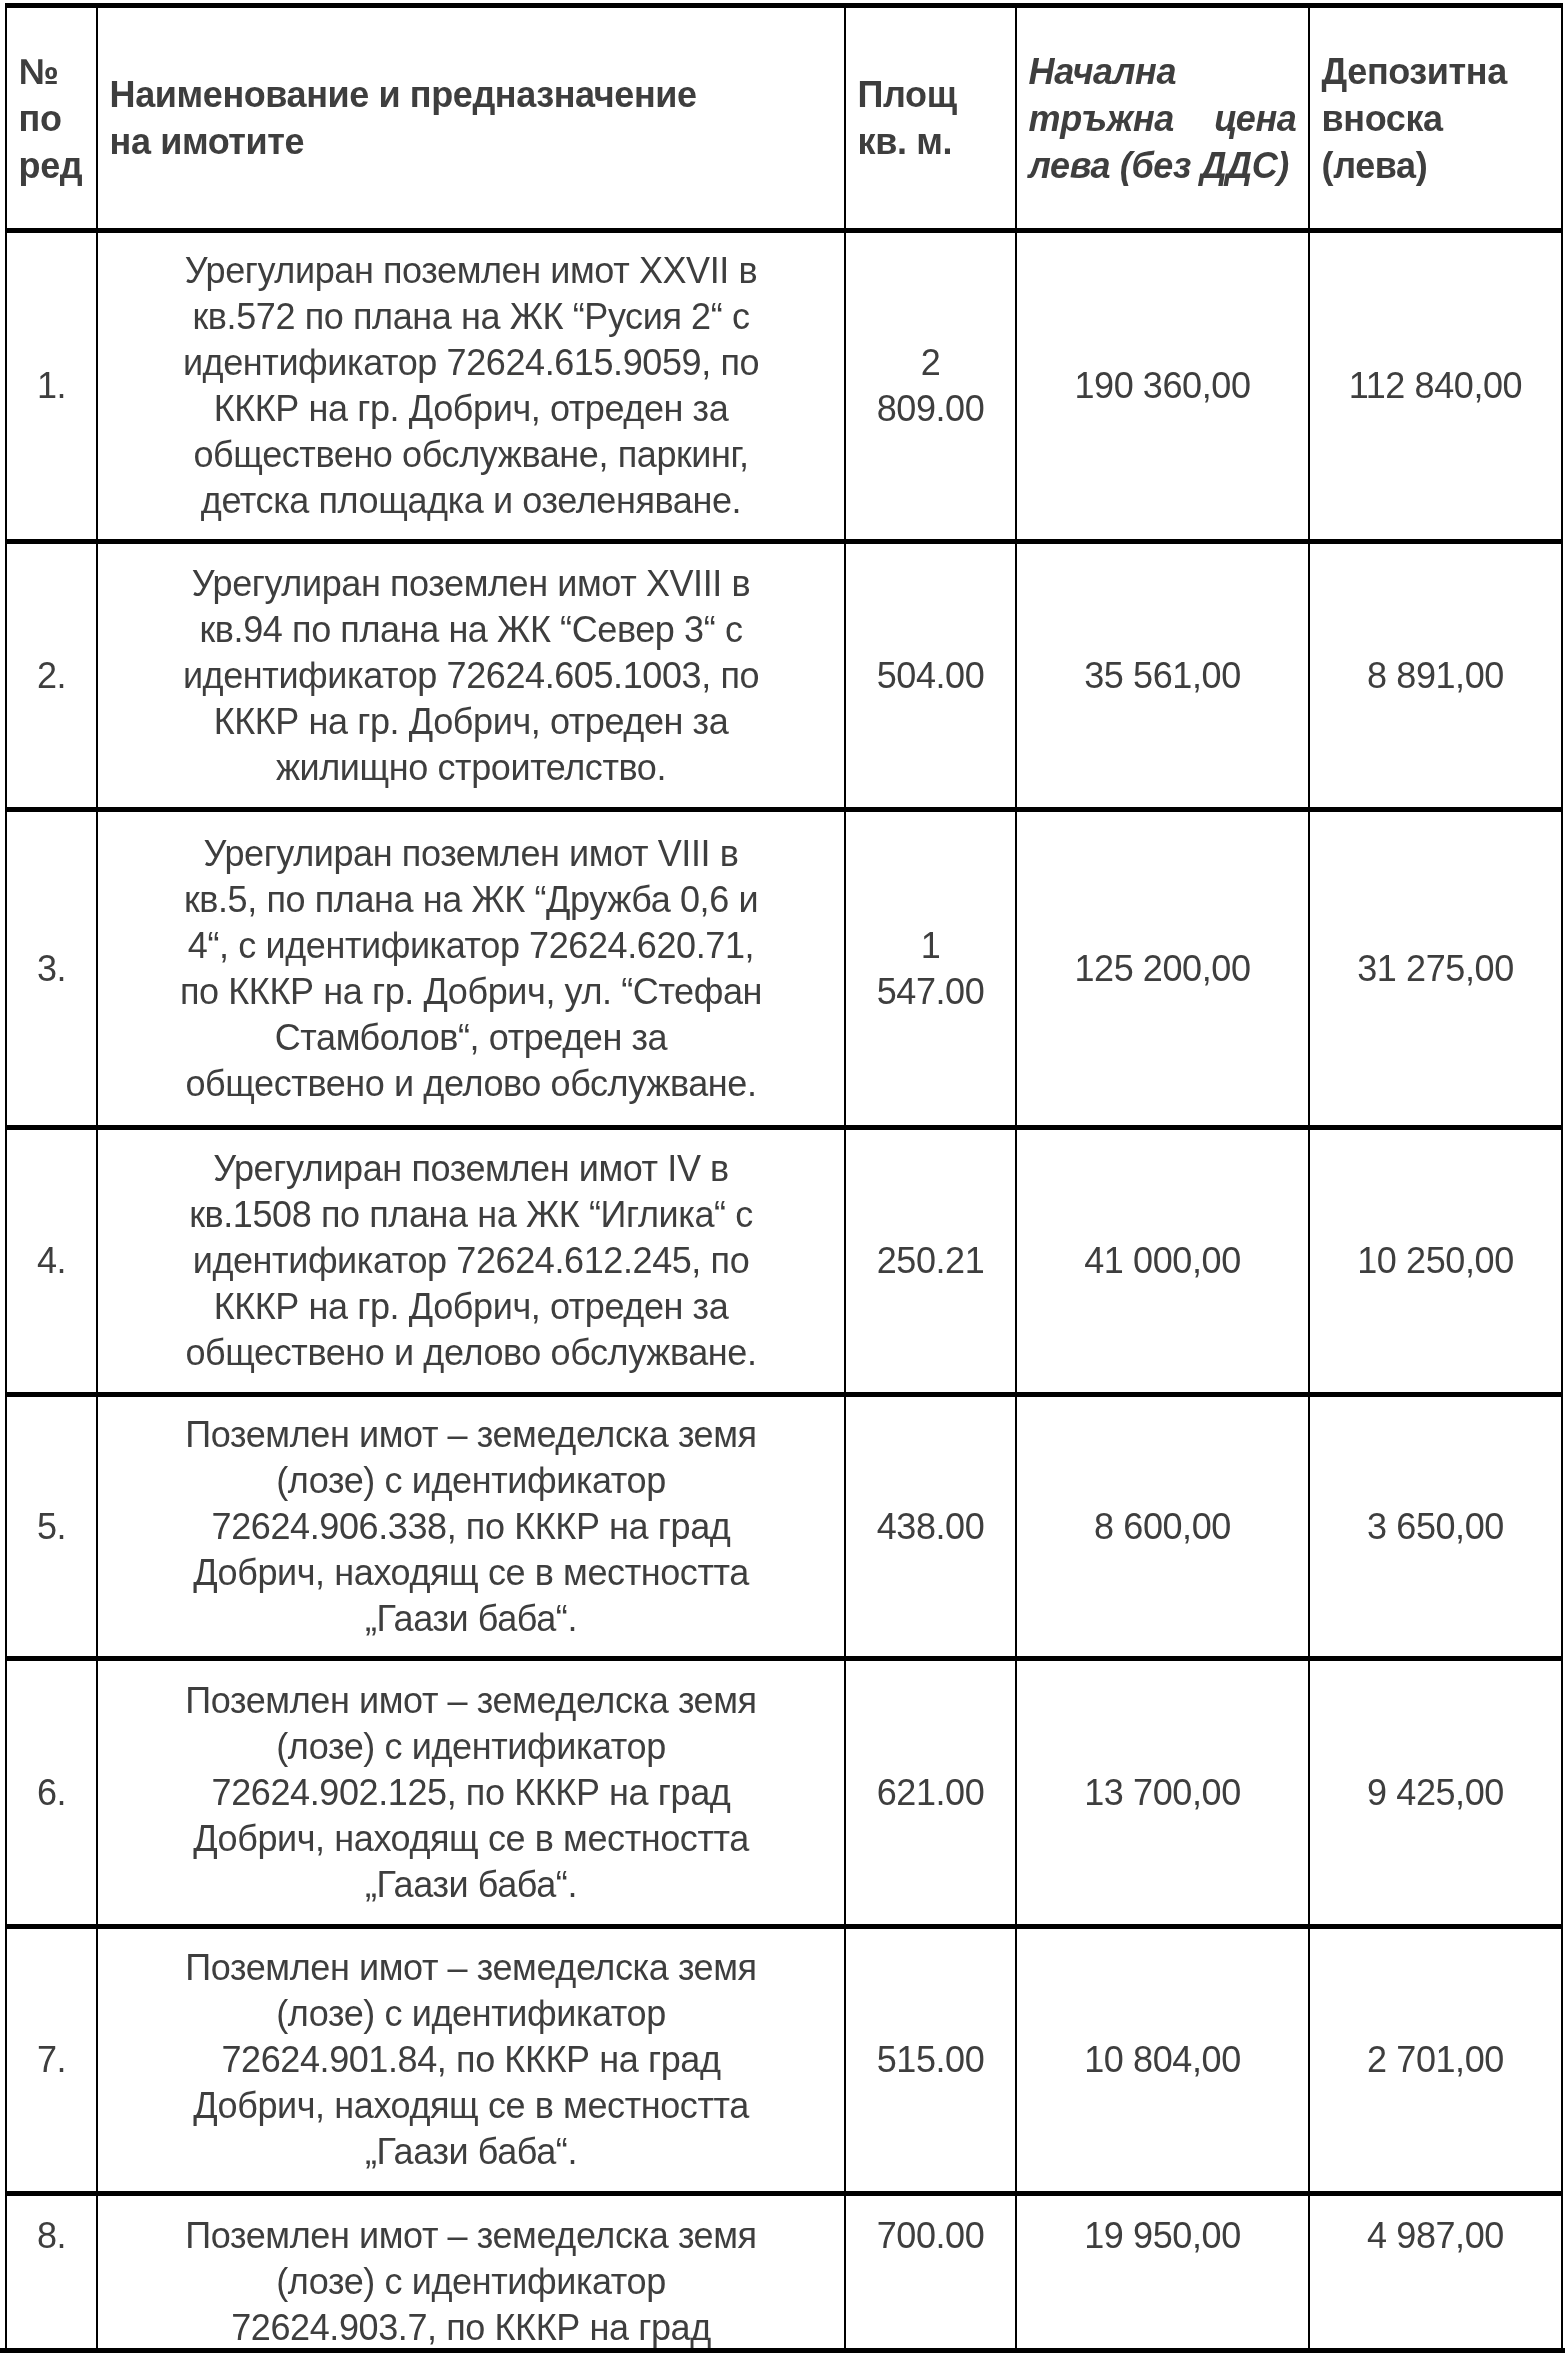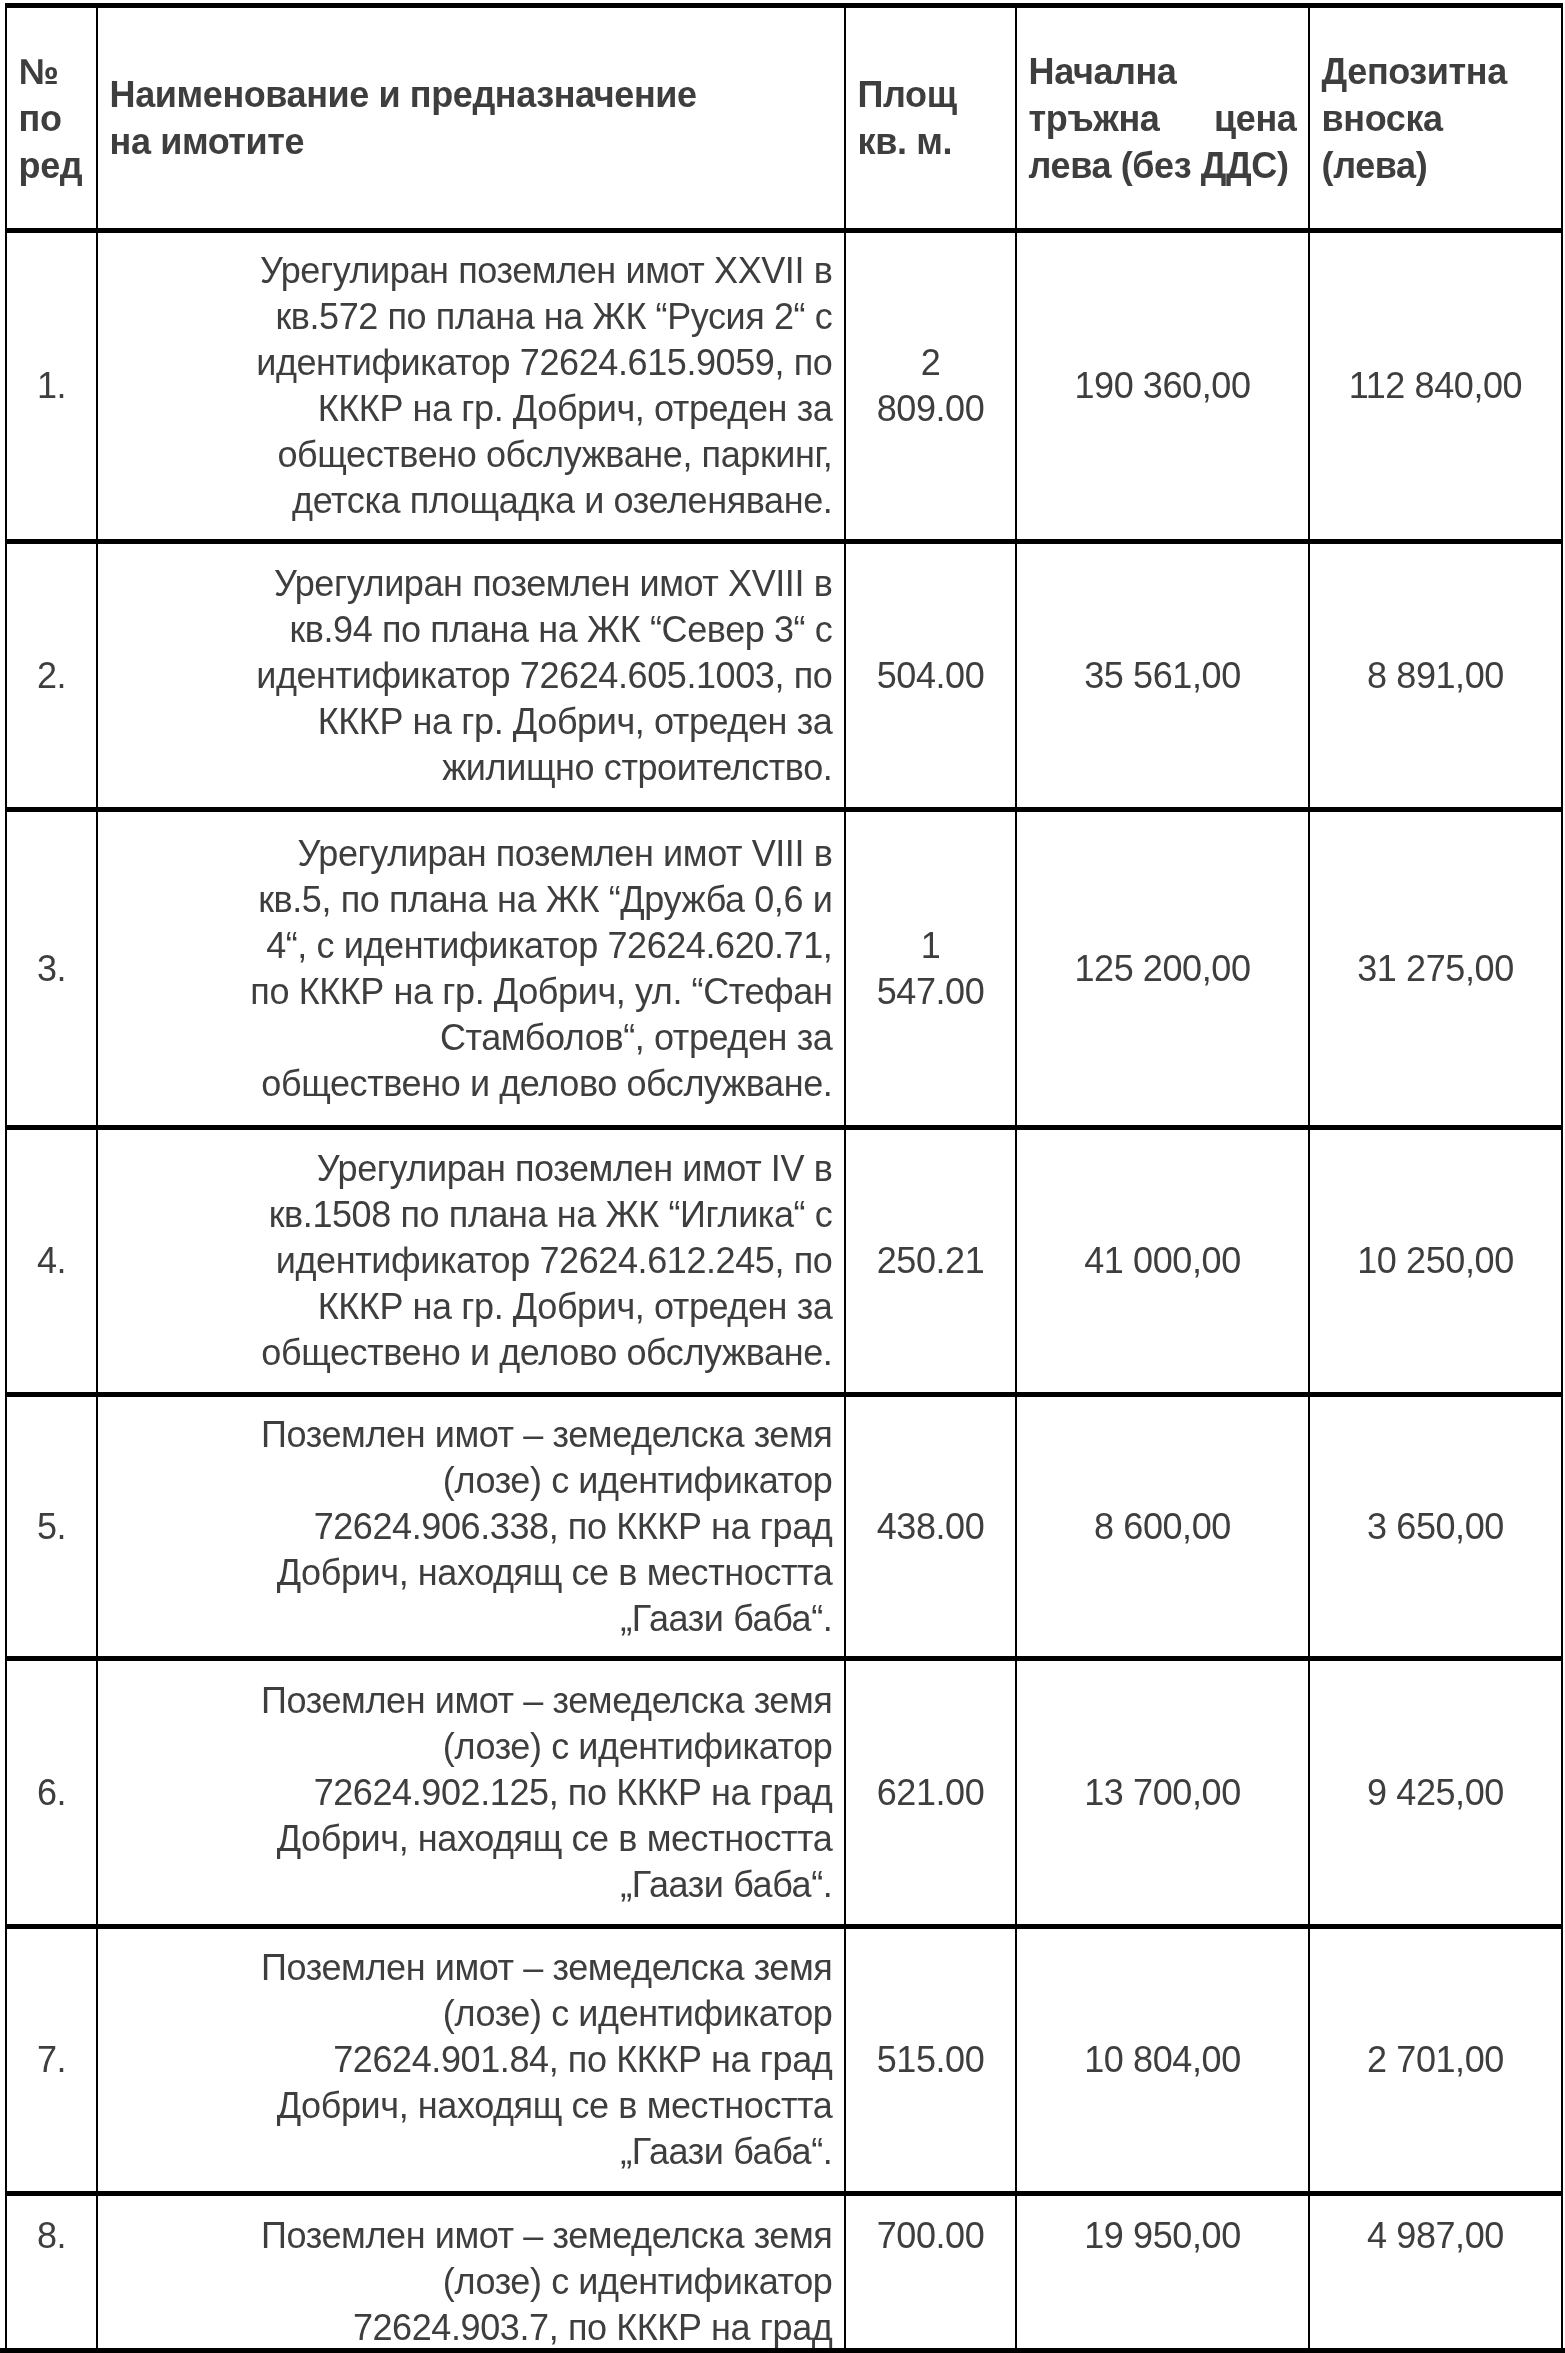--- a/index.html
+++ b/index.html
@@ -44,27 +44,28 @@
     font-weight: bold;
     text-align: left;
     white-space: pre-line;
     line-height: 47px;
     vertical-align: middle;
   }
   thead tr { height: 225px; }
   th.h-price {
     white-space: normal;
     text-align: justify;
+    font-style: italic;
   }
   td.c-num {
     text-align: center;
     line-height: 46px;
   }
   td.c-desc {
-    text-align: right;
+    text-align: center;
     white-space: pre-line;
     line-height: 46px;
   }
   td.c-area, td.c-price, td.c-dep {
     text-align: center;
     white-space: pre-line;
     line-height: 46px;
   }
   tbody tr:nth-child(1) { height: 311px; }
   tbody tr:nth-child(2) { height: 268px; }

